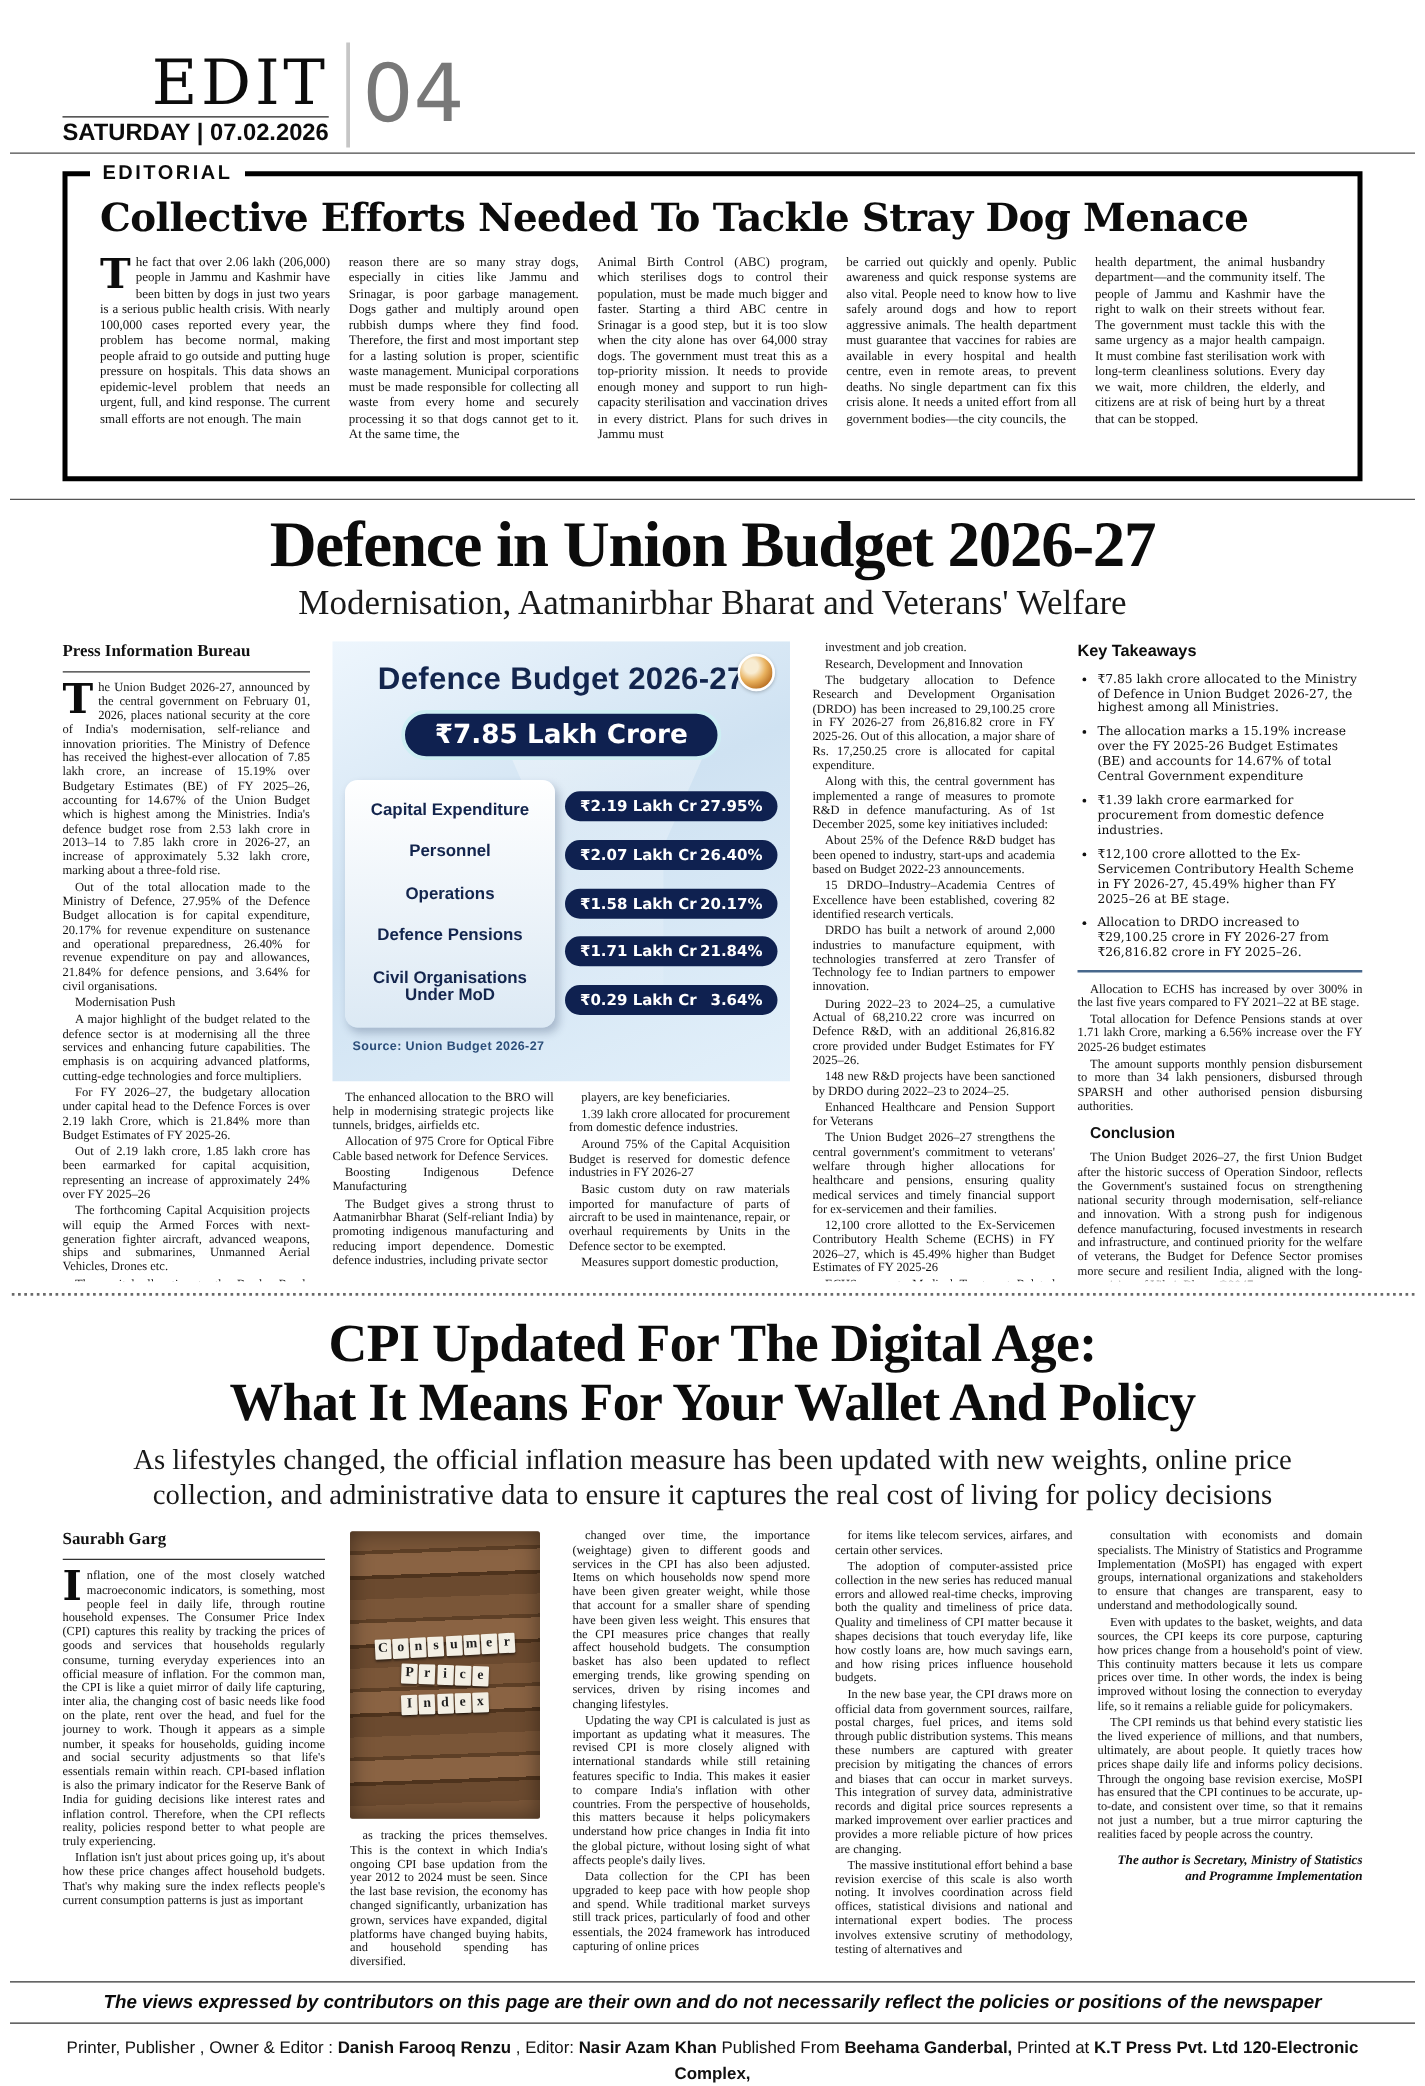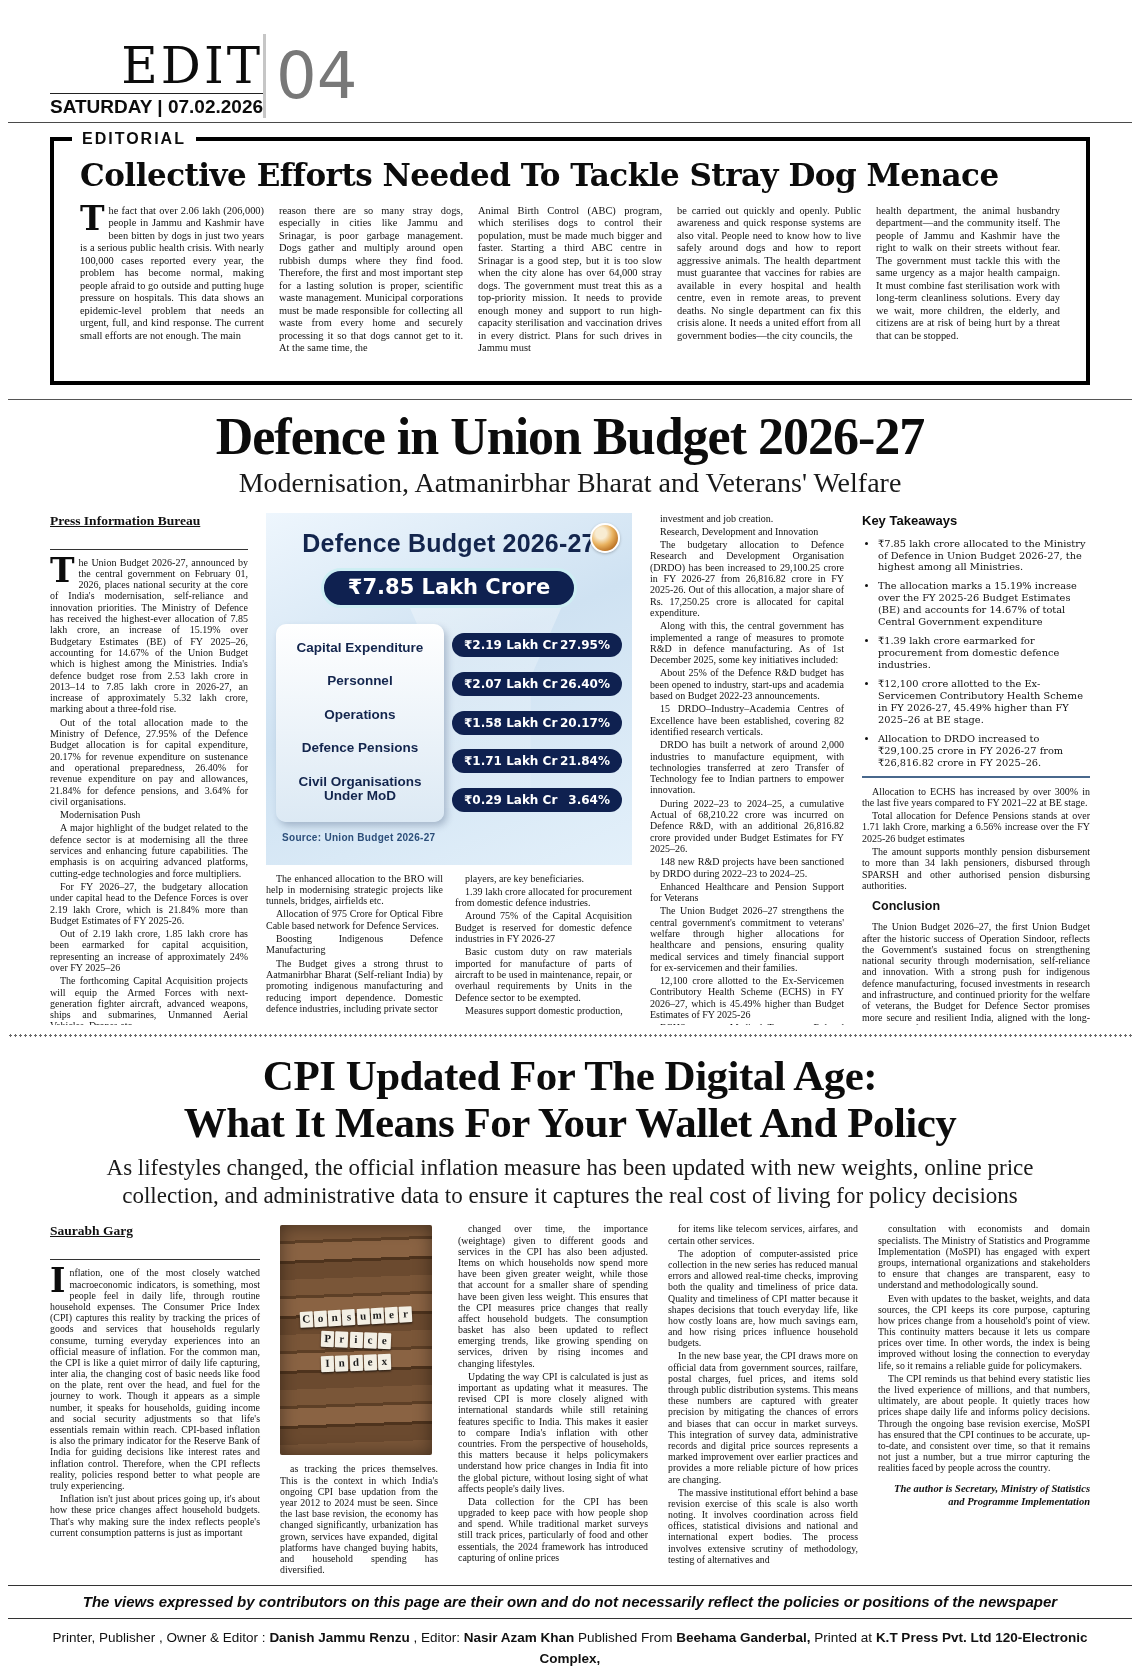--- a/index.html
+++ b/index.html
@@ -17,21 +17,21 @@
   .brand-top {
     position:absolute; left:56px; top:6px; z-index:2;
     background:#e31c25; color:#fff; padding:3px 16px 4px;
     font:400 23px "Liberation Serif", serif;
   }
   .brand-main {
     position:absolute; left:0; top:14px;
     font:400 72px "DejaVu Serif", serif; letter-spacing:-3px; line-height:1; color:#0c0c0c;
   }
   .header-right { display:flex; align-items:stretch; height:84px; }
-  .edit-block { text-align:right; display:flex; flex-direction:column; justify-content:flex-end;margin-top:28px; }
+  .edit-block { text-align:right; padding-right:14px; display:flex; flex-direction:column; justify-content:flex-end;margin-top:28px; }
   .edit-word { font:400 50px "DejaVu Serif", serif; letter-spacing:3px; line-height:.95; color:#0c0c0c; }
   .edit-rule { border-top:1.5px solid #222; margin:3px 0 2px; }
   .edit-date { font:700 19px "Liberation Sans", sans-serif; letter-spacing:0; color:#0c0c0c; white-space:nowrap; }
   .pagenum {
     border-left:3px solid #c6c6c6; padding:0 4px 0 10px;
     font:400 64px "DejaVu Sans", sans-serif; color:#787878; line-height:84px;
   }
   .fullrule { border:0; border-top:1.5px solid #4a4a4a; margin:4px -42px 0; }
 
   
@@ -53,21 +53,21 @@
 
   
   .defence-headline { text-align:center; font:700 52px "Liberation Serif", serif; letter-spacing:-1px; margin:10px 0 0; line-height:1.05; color:#0c0c0c; }
   .defence-subheadline { text-align:center; font:400 28px "Liberation Serif", serif; margin:2px 0 0; color:#1a1a1a; }
   .defence-body { display:flex; gap:11px; height:512px; overflow:hidden; margin-top:14px; justify-content:space-between; }
   .d-col { text-align:justify; font-size:10px; line-height:1.13; }
   .d-col1 { width:198px; flex:0 0 198px; }
   .d-mid  { width:366px; flex:0 0 366px; display:flex; flex-direction:column; }
   .d-col4 { width:194px; flex:0 0 194px; }
   .d-col5 { width:228px; flex:0 0 228px; }
-  .byline { font:700 13.5px "Liberation Serif", serif; border-bottom:1.2px solid #333; padding-bottom:20px; margin-bottom:7px; text-indent:0;text-decoration:underline; }
+  .byline { font:700 13.5px "Liberation Serif", serif; border-bottom:1.2px solid #333; padding-bottom:8px; margin-bottom:7px; text-indent:0; }
 
   
   .infographic {
     height:352px; flex:0 0 352px; overflow:hidden; position:relative;
     background:linear-gradient(155deg,#eef6fd 0%, #cfe2f2 45%, #e3f0fa 100%);
     font-family:"Liberation Sans", sans-serif;
   }
   .infographic::before {
     content:""; position:absolute; left:38%; top:24%; width:44%; height:60%;
     background:linear-gradient(#ffffff55,#ffffff11);
@@ -355,18 +355,18 @@
           <p class="para">Even with updates to the basket, weights, and data sources, the CPI keeps its core purpose, capturing how prices change from a household's point of view. This continuity matters because it lets us compare prices over time. In other words, the index is being improved without losing the connection to everyday life, so it remains a reliable guide for policymakers.</p>
           <p class="para">The CPI reminds us that behind every statistic lies the lived experience of millions, and that numbers, ultimately, are about people. It quietly traces how prices shape daily life and informs policy decisions. Through the ongoing base revision exercise, MoSPI has ensured that the CPI continues to be accurate, up-to-date, and consistent over time, so that it remains not just a number, but a true mirror capturing the realities faced by people across the country.</p>
         </div>
       <p class="para author-credit">The author is Secretary, Ministry of Statistics and Programme Implementation</p>
     </div>
   </div>
 
   <div class="footer-box">
     <div class="disclaimer">The views expressed by contributors on this page are their own and do not necessarily reflect the policies or positions of the newspaper</div>
     <div class="imprint">
-      <div><span>Printer, Publisher , Owner &amp; Editor : </span><span class="seg-bold">Danish Jammu Renzu</span><span> , Editor: </span><span class="seg-bold">Nasir Azam Khan</span><span> Published From </span><span class="seg-bold">Beehama Ganderbal,</span><span> Printed at </span><span class="seg-bold">K.T Press Pvt. Ltd 120-Electronic Complex,</span></div>
+      <div><span>Printer, Publisher , Owner &amp; Editor : </span><span class="seg-bold">Danish Farooq Renzu</span><span> , Editor: </span><span class="seg-bold">Nasir Azam Khan</span><span> Published From </span><span class="seg-bold">Beehama Ganderbal,</span><span> Printed at </span><span class="seg-bold">K.T Press Pvt. Ltd 120-Electronic Complex,</span></div>
       <div><span class="seg-bold">Industries Estate, Rangreth,</span><span> RNI NO:-</span><span class="seg-bold">JKENG-2010/39938</span><span>, Email:- </span><span class="seg-bold">Kashmirthunder123@gmail.com</span><span>, Website: </span><span class="seg-bold">Kashmirthunder.com</span><span>, Mobile: </span><span class="seg-bold">9906797575, 9419006285</span></div>
     </div>
   </div>
 
 </div>
 
 </body></html>

